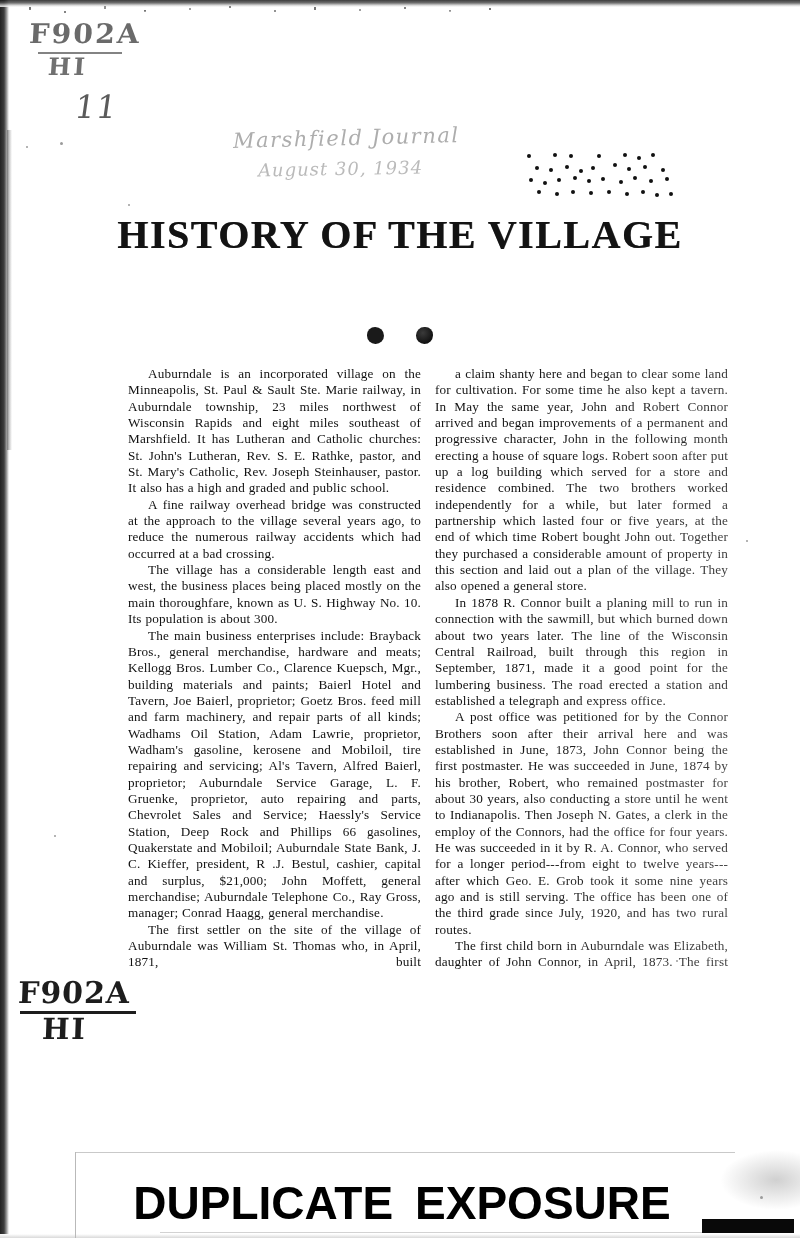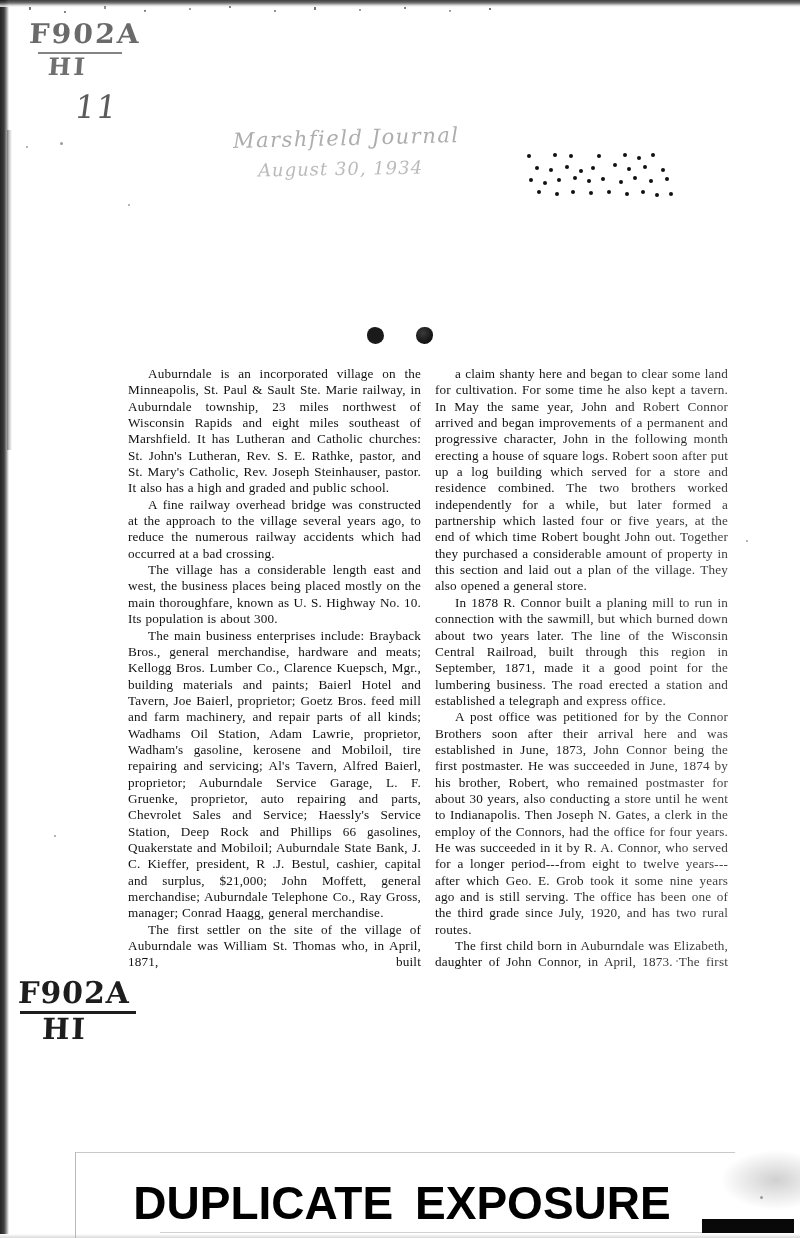--- a/index.html
+++ b/index.html
@@ -312,20 +312,21 @@
       <i style="left:46px; top:38px;"></i>
     <i style="left:64px; top:39px;"></i>
       <i style="left:82px; top:38px;"></i>
       <i style="left:100px;top:40px;"></i>
     <i style="left:116px;top:38px;"></i>
       <i style="left:130px;top:41px;"></i>
       <i style="left:144px;top:40px;"></i>
   </div>
 
   <div class="headline">
+    <div class="l1">HISTORY OF THE VILLAGE</div>
   </div>
 
   <div class="dingbats">
     <span class="b1"></span><span class="b2"></span>
   </div>
 
   <div class="cols">
     <div class="col">
       <p>Auburndale is an incorporated village on the Minneapolis, St. Paul &amp; Sault Ste. Marie railway, in Auburndale township, 23 miles northwest of Wisconsin Rapids and eight miles southeast of Marshfield. It has Lutheran and Catholic churches: St. John's Lutheran, Rev. S. E. Rathke, pastor, and St. Mary's Catholic, Rev. Joseph Steinhauser, pastor. It also has a high and graded and public school.</p>
       <p>A fine railway overhead bridge was constructed at the approach to the village several years ago, to reduce the numerous railway accidents which had occurred at a bad crossing.</p>

